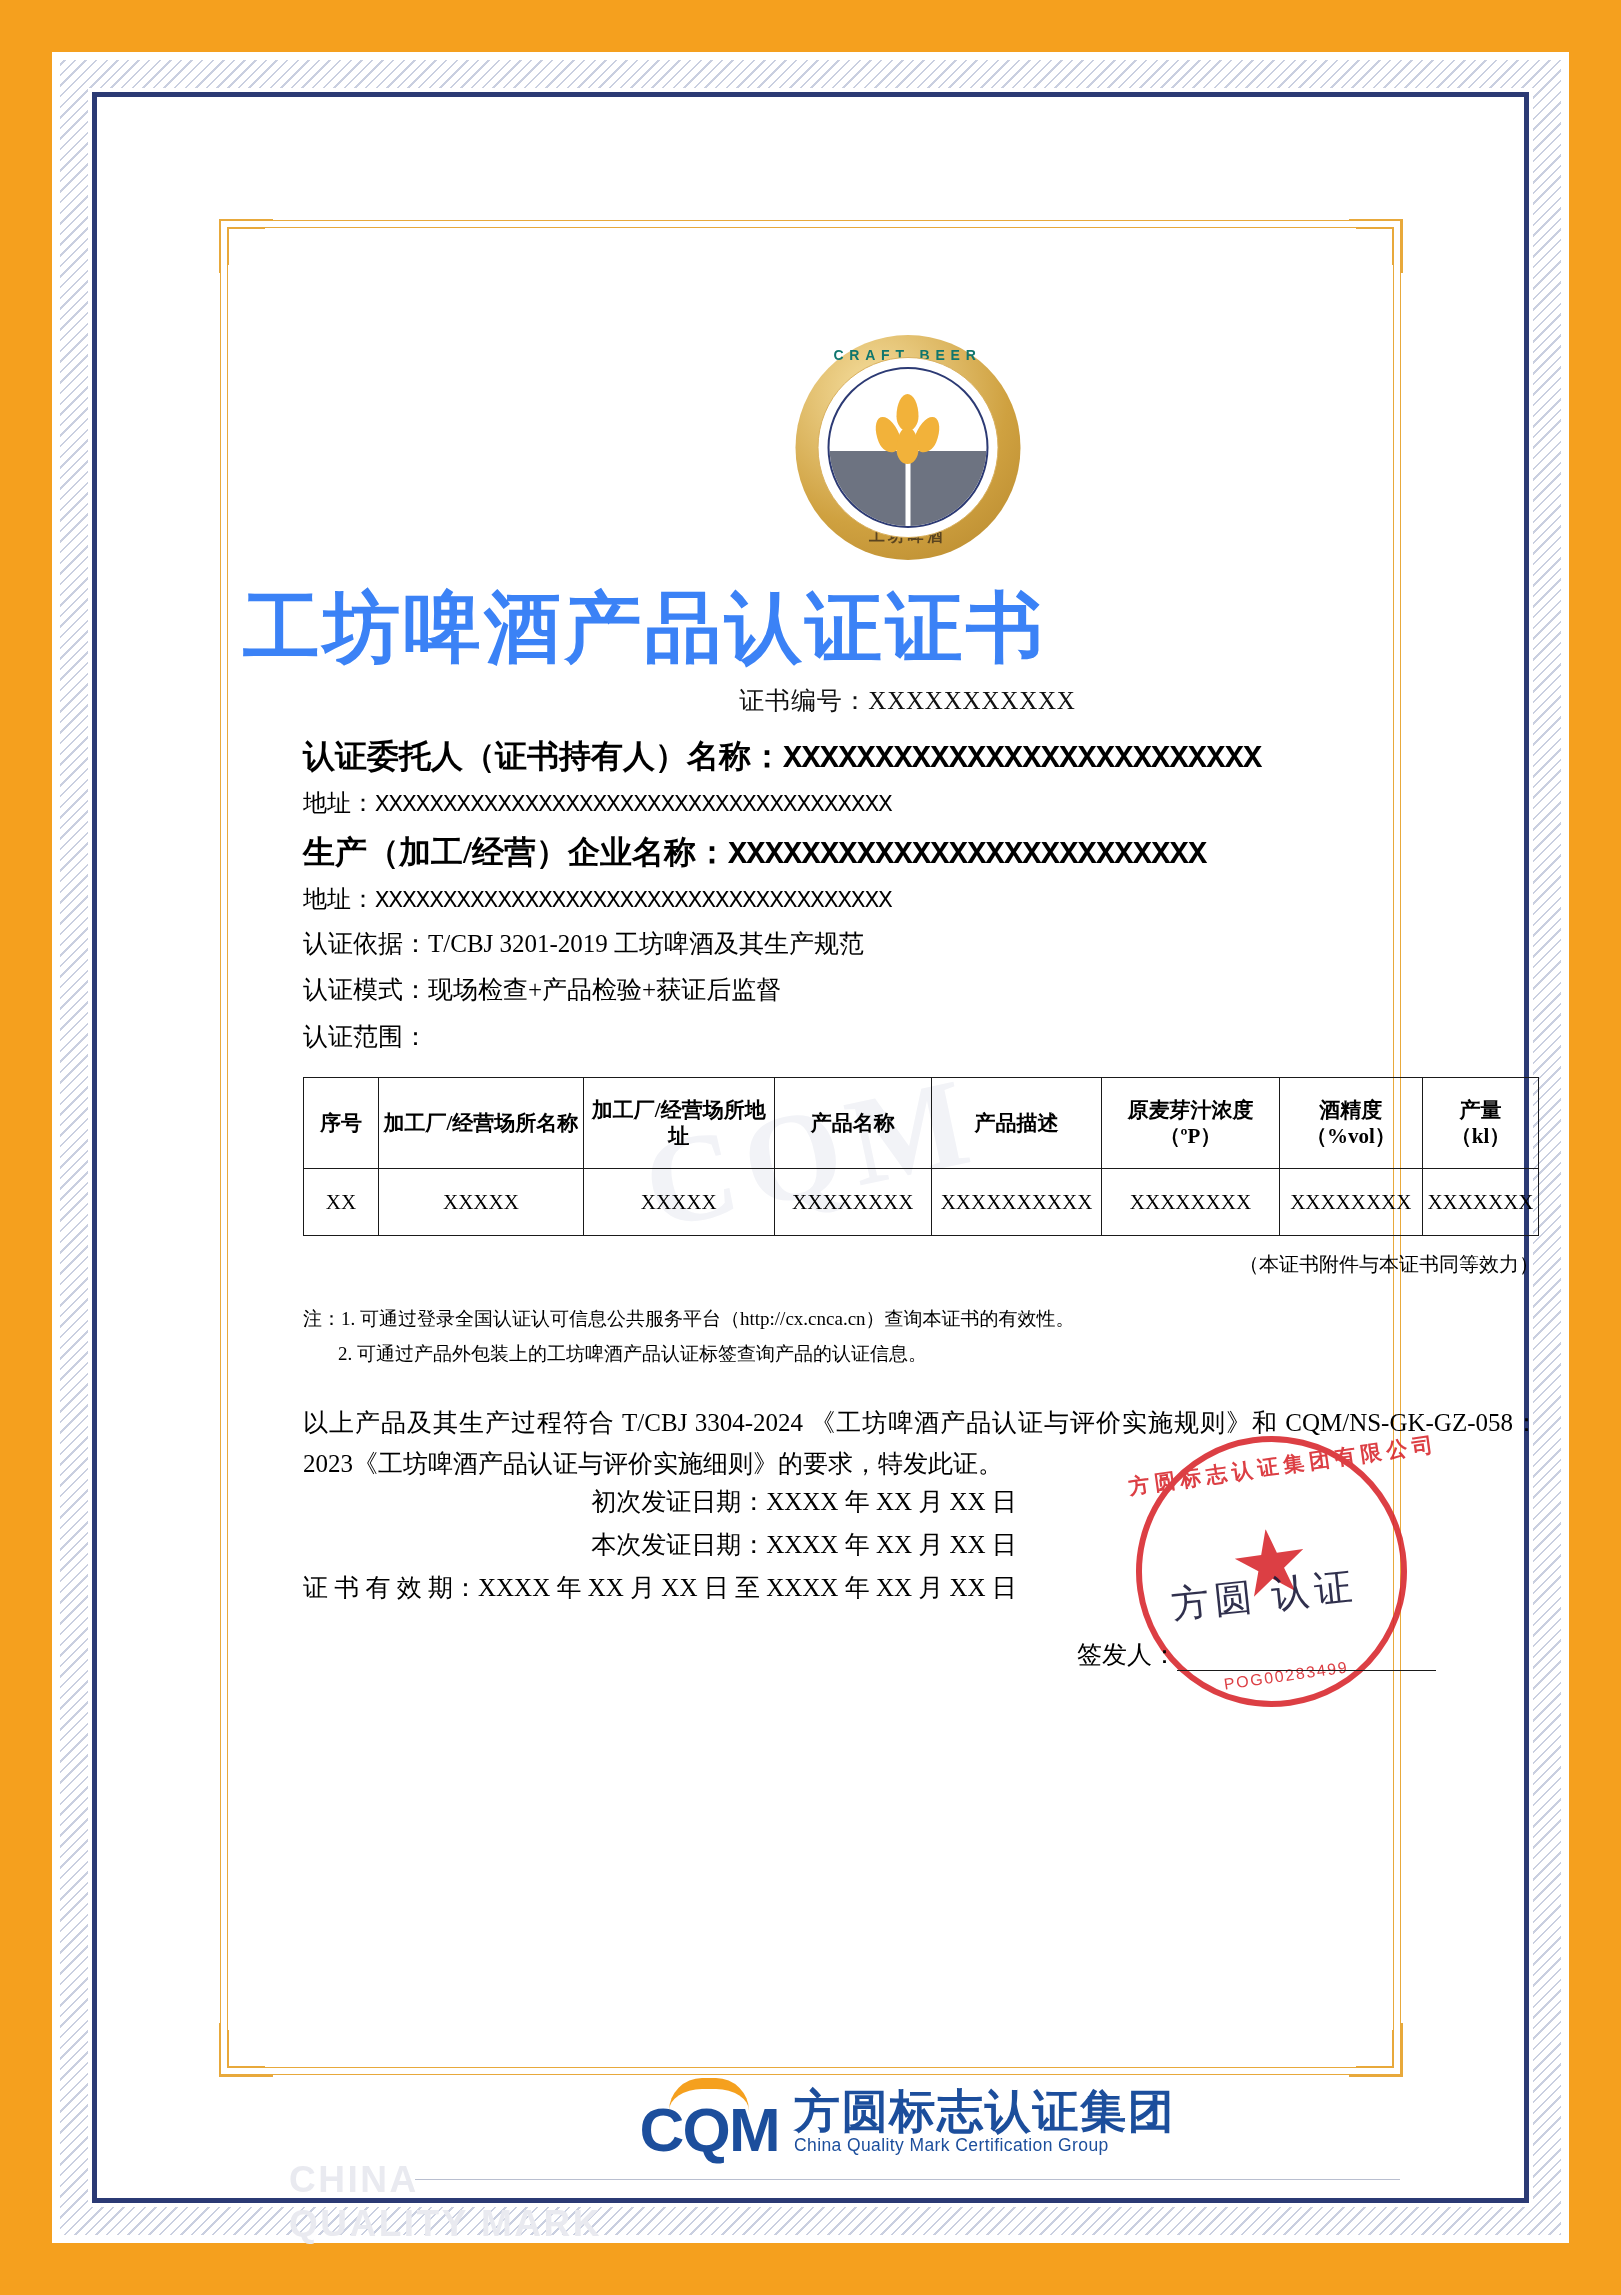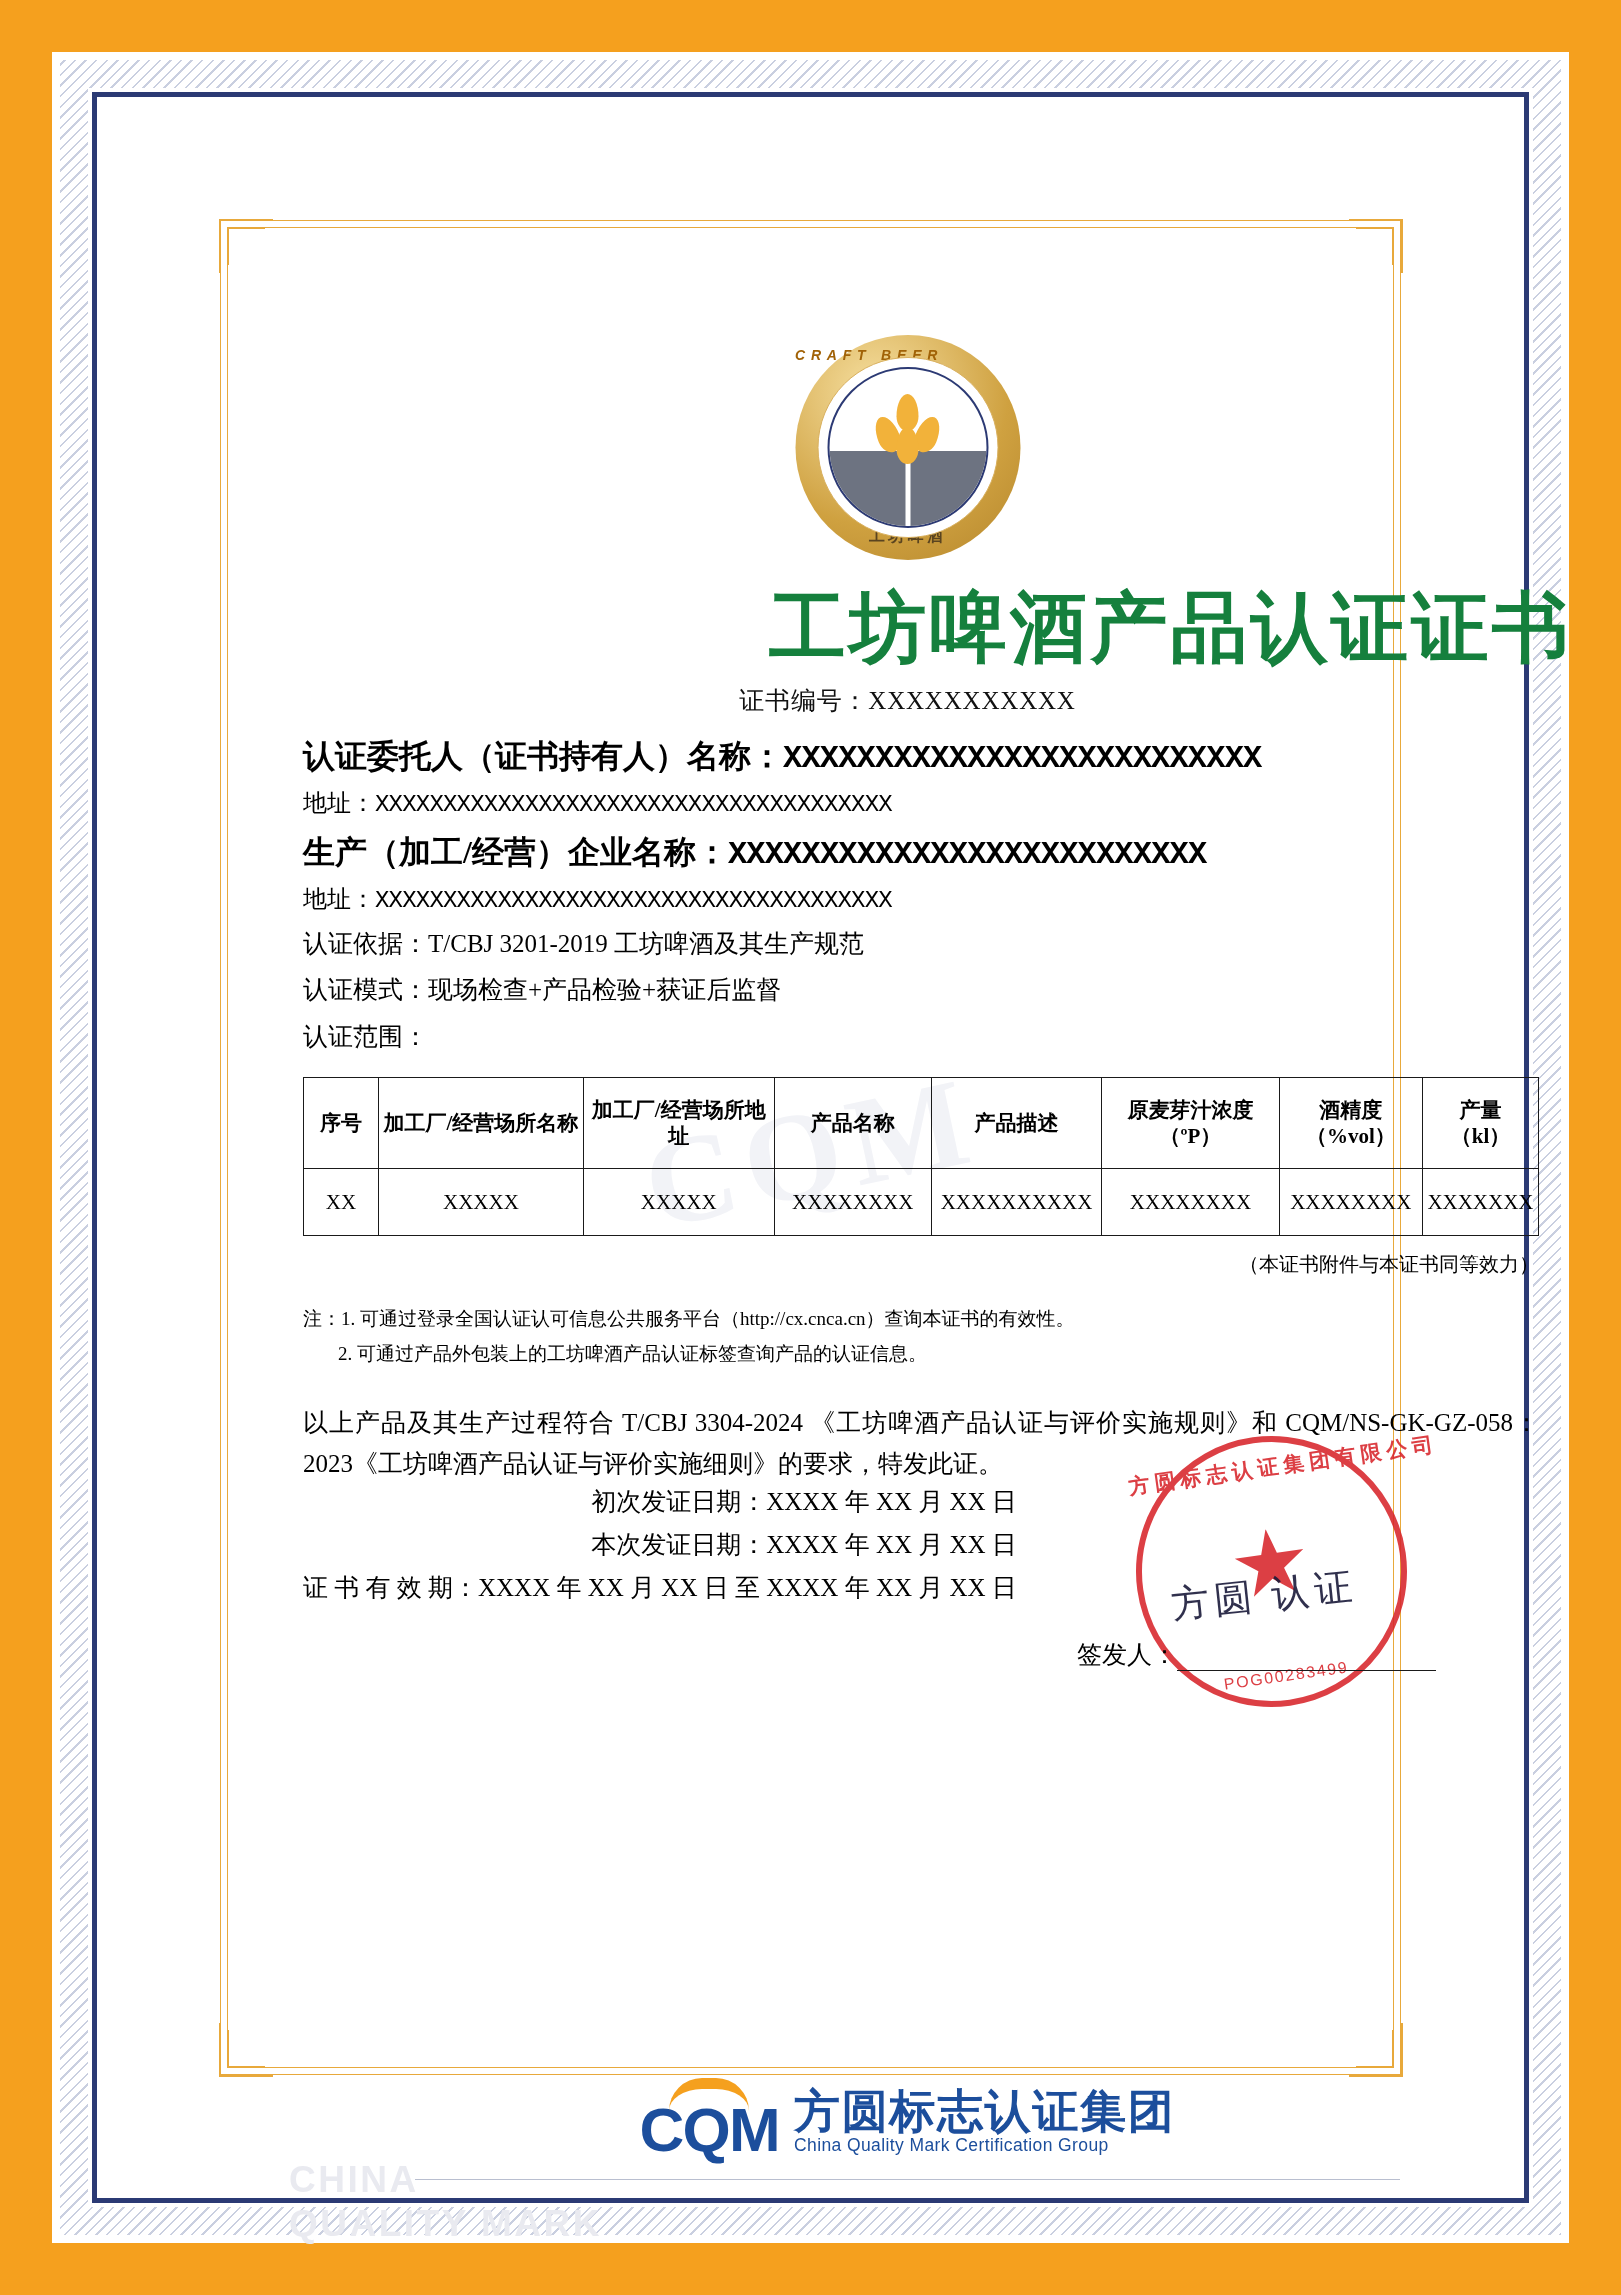--- a/index.html
+++ b/index.html
@@ -201,48 +201,48 @@
     background: #F2B23A;
   }
   .wheat i.a { left: 23.4px; top: 0px; }
   .wheat i.b { left: 3.3px;  top: 22px; transform: rotate(-22deg); }
   .wheat i.c { left: 43px; top: 22px; transform: rotate(22deg); }
   .wheat i.d { left: 23.4px; top: 33px; }
   .emblem-text-top {
     position: absolute;
     left: 0; right: 0;
     top: 11.7px;
+    text-align: center;
     font-size: 14px;
     letter-spacing: 5.8px;
-    color: #a16207;
+    color: #0f766e;
     font-family: "Liberation Sans", sans-serif;
     font-weight: bold;
-    font-style: italic;
   }
   .emblem-text-bottom {
     position: absolute;
     left: 0; right: 0;
     bottom: 13.4px;
     text-align: center;
     font-size: 16px;
     letter-spacing: 3.3px;
     color: #5a4420;
     font-weight: bold;
   }
 
   
   .title {
     position: absolute;
     left: 0; right: 0;
     top: 334px;
-    text-align: right;
+    text-align: left;
     font-size: 77px;
     font-weight: bold;
     letter-spacing: 3.3px;
-    color: #15803d;
+    color: #3b82f6;
     font-family: "Liberation Serif", serif;
   }
   .cert-no {
     position: absolute;
     left: 0; right: 0;
     top: 441px;
     text-align: center;
     font-size: 25px;
     color: #111;
     letter-spacing: 0.8px;

